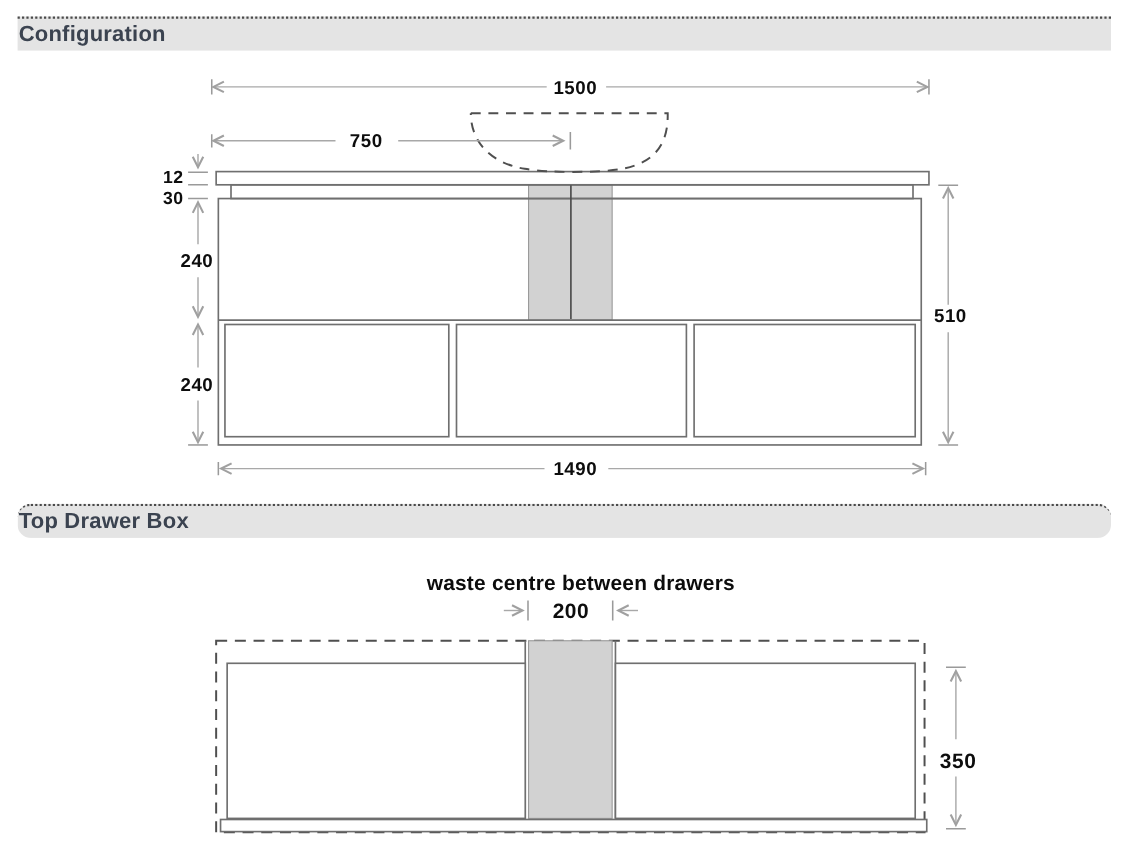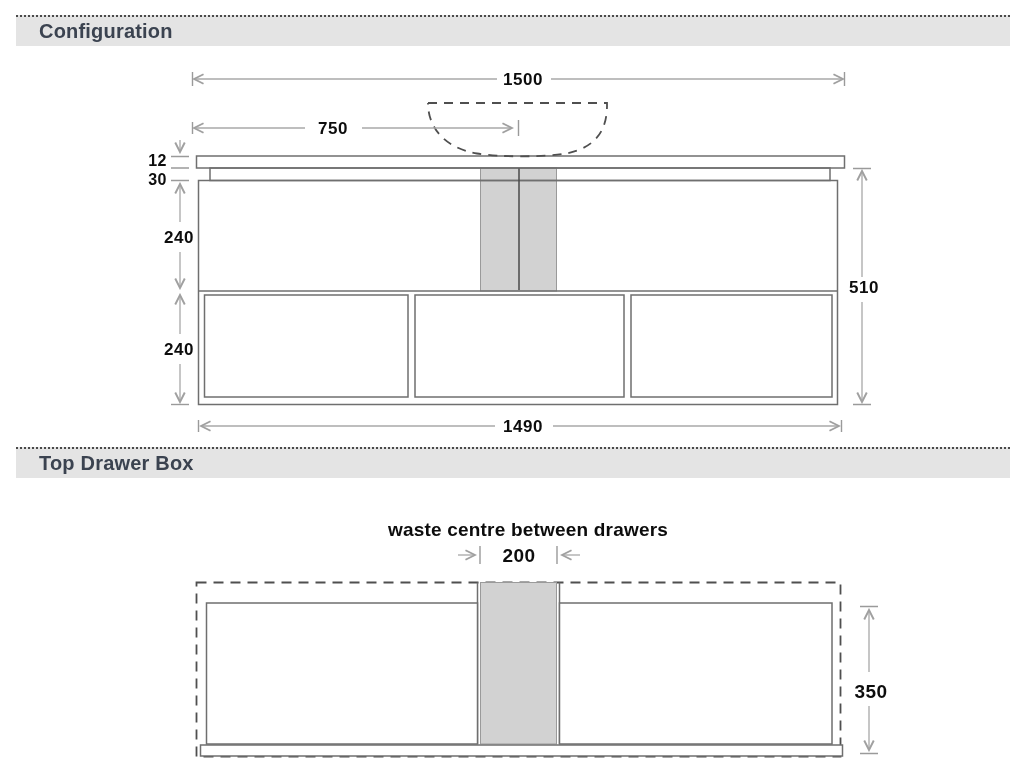--- a/index.html
+++ b/index.html
@@ -1,22 +1,22 @@
 <!DOCTYPE html>
 <html><head>
 <meta charset="utf-8">
 <style>
   html,body{margin:0;padding:0;background:#ffffff;}
   #stage{position:relative;width:1024px;height:773px;background:#ffffff;overflow:hidden;
          font-family:"Liberation Sans","DejaVu Sans",sans-serif;}
   .section-header{position:absolute;left:16px;width:994px;height:31px;background:#e4e4e4;
          border-top:2px dotted #4a4a4a;display:flex;align-items:center;box-sizing:border-box;}
-  .section-header .title{font-weight:700;font-size:20px;color:#3b4350;padding-left:23px;letter-spacing:.2px;}
+  .section-header .title{font-weight:700;font-size:20px;color:#3b4350;padding-left:1px;letter-spacing:.2px;}
   #header-configuration{top:15px;}
-  #header-top-drawer-box{top:447px;}
+  #header-top-drawer-box{top:458px;border-radius:12px;}
   svg{position:absolute;left:0;top:0;}
   .struct{stroke:#6f6f6f;stroke-width:1.5;fill:none;}
   .structw{stroke:#6f6f6f;stroke-width:1.5;fill:#ffffff;}
   .dim{stroke:#a8a8a8;stroke-width:1.3;fill:none;}
   .tick{stroke:#9a9a9a;stroke-width:1.4;fill:none;}
   .dashed{stroke:#4f4f4f;stroke-width:1.8;fill:none;stroke-dasharray:10 7;}
   .waste{fill:#d2d2d2;stroke:#9a9a9a;stroke-width:1;}
   .centerline{stroke:#4a4a4a;stroke-width:1.5;fill:none;}
   .dim-label{font-family:"Liberation Sans","DejaVu Sans",sans-serif;font-weight:700;
              font-size:17px;fill:#0d0d0d;letter-spacing:.5px;}

